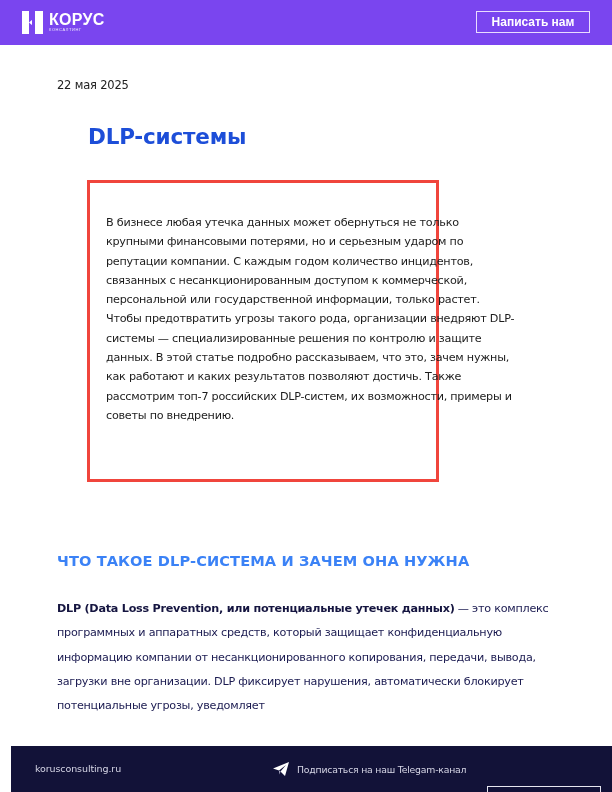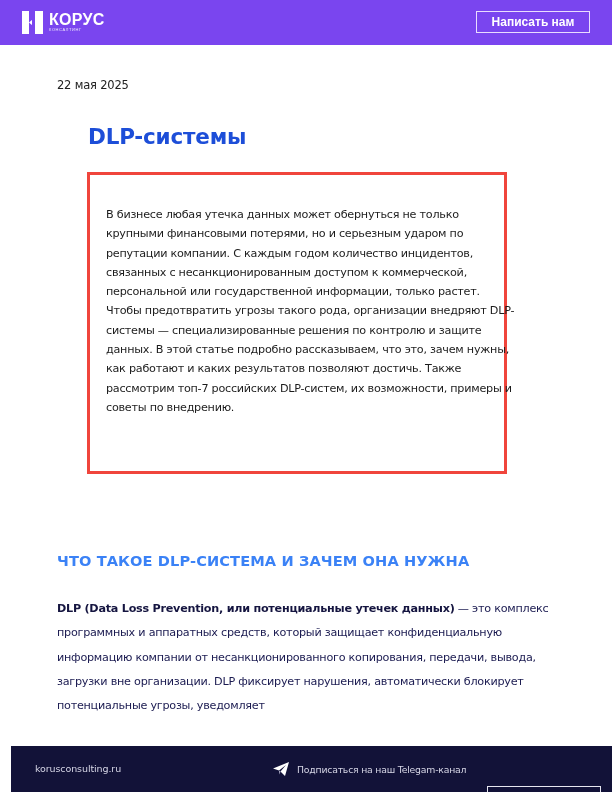--- a/index.html
+++ b/index.html
@@ -12,21 +12,21 @@
   .logo-mark svg { display: block; }
   .logo-text { margin-left: 6px; display: flex; flex-direction: column; justify-content: center; color: #fff; }
   .logo-name { font-family: "Liberation Sans", sans-serif; font-weight: 700; font-size: 16px; letter-spacing: 0.3px; line-height: 14px; }
   .logo-sub { font-size: 4px; letter-spacing: 0.6px; line-height: 5px; opacity: 0.85; }
 
   .write-btn { position: absolute; left: 476px; top: 11px; width: 114px; height: 22px; border: 1.5px solid #e9ddff; background: transparent; color: #fff; font-family: "Liberation Sans", sans-serif; font-weight: 700; font-size: 12px; display: flex; align-items: center; justify-content: center; cursor: pointer; }
 
   .date { position: absolute; left: 57px; top: 78px; font-size: 11.5px; color: #222; font-family: "DejaVu Sans", sans-serif; letter-spacing: -0.2px; }
   .title { position: absolute; left: 57px; top: 124px; font-size: 21.5px; font-weight: 700; color: #1d4ed8; font-family: "DejaVu Sans", sans-serif; letter-spacing: -0.2px; margin-left: 31px; }
 
-  .intro-box { position: absolute; left: 87px; top: 172px; width: 420px; height: 302px; border: 3px solid #f0453c; background: #fff; }
+  .intro-box { position: absolute; left: 87px; top: 180px; width: 352px; height: 302px; border: 3px solid #f0453c; background: #fff; }
   .intro-text { position: absolute; left: 16px; top: 30px; width: 410px; font-family: "DejaVu Sans", sans-serif; font-size: 11.2px; line-height: 19.3px; color: #1c1c1c; letter-spacing: -0.25px; }
 
   .section-h { position: absolute; left: 57px; top: 552px; font-family: "DejaVu Sans", sans-serif; font-size: 14.6px; font-weight: 700; color: #3b82f6; letter-spacing: 0.1px; }
 
   .body-p { position: absolute; left: 57px; top: 597px; width: 495px; font-family: "DejaVu Sans", sans-serif; font-size: 11.2px; line-height: 24.3px; color: #1a1a50; letter-spacing: -0.25px; }
   .body-p b { font-weight: 700; color: #151540; }
 
   .footer { position: absolute; left: 11px; top: 746px; width: 612px; height: 46px; background: #121238; padding-left: 40px; }
   .footer-site { position: absolute; left: 24px; top: 17px; font-size: 9.5px; color: #d6d6e6; font-family: "DejaVu Sans", sans-serif; letter-spacing: -0.1px; }
   .tg-icon { position: absolute; left: 262px; top: 16px; width: 16px; height: 14px; }

